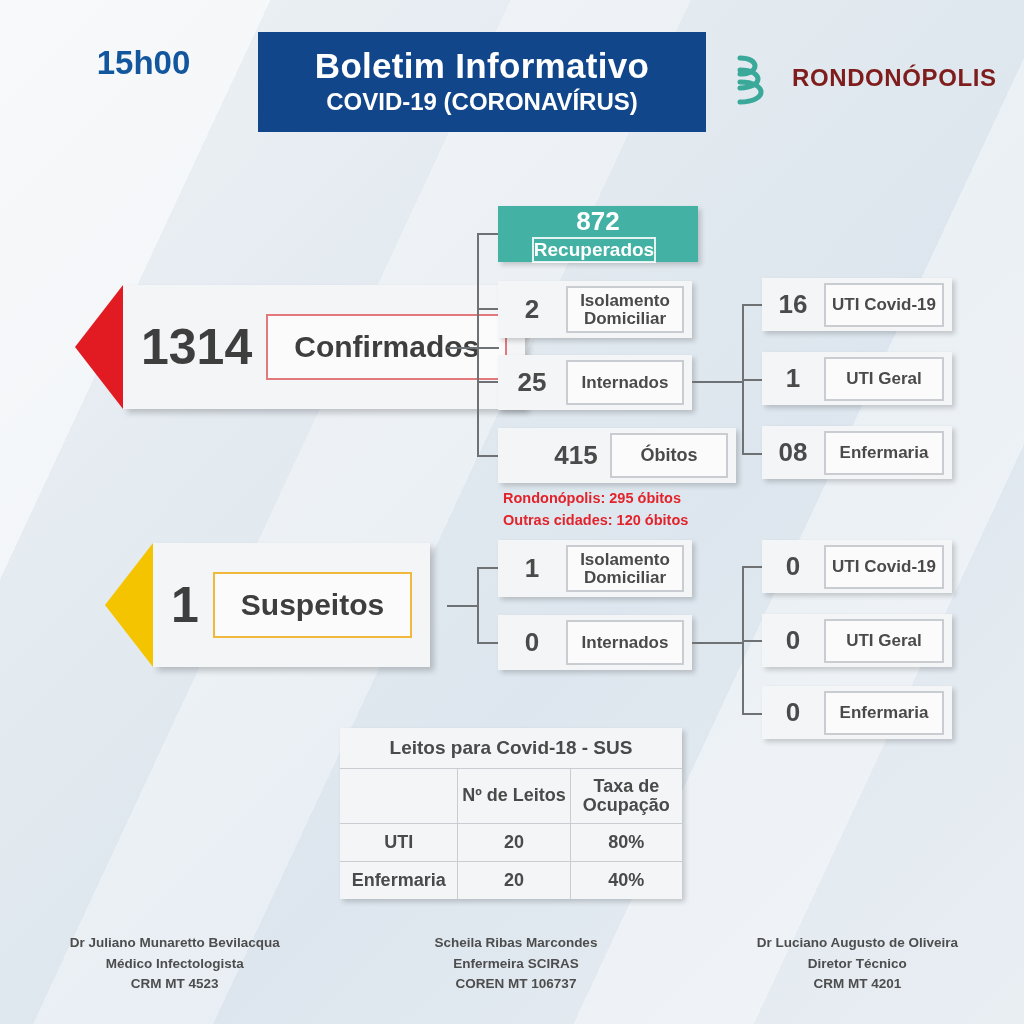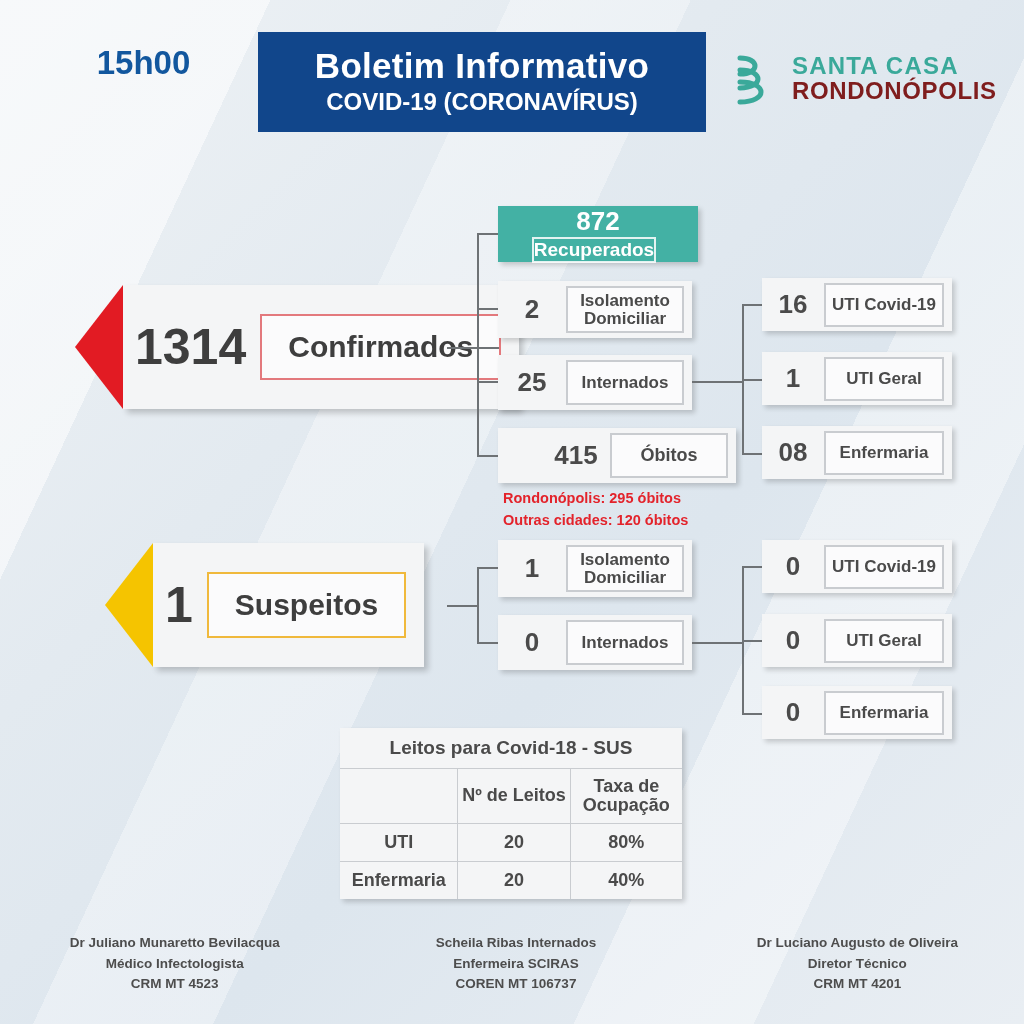--- a/index.html
+++ b/index.html
@@ -66,21 +66,21 @@
     clip-path:polygon(100% 0,100% 100%,0 50%);
   }
   .arrow.yellow{
     background:#f5c400;
     clip-path:polygon(100% 0,100% 100%,0 50%);
   }
   .banner .body{
     height:124px;background:#f4f5f6;display:flex;align-items:center;
     box-shadow:4px 4px 6px rgba(0,0,0,.2);
   }
-  .banner .bignum{font-size:50px;font-weight:bold;color:#3e3e3e;padding:0 14px 0 12px;}
+  .banner .bignum{font-size:50px;font-weight:bold;color:#3e3e3e;padding:0 14px 0 18px;}
   .banner .biglabel{
     font-size:30px;font-weight:bold;color:#3e3e3e;
     border:2px solid #e3797d;background:#fbfbfc;
     padding:14px 26px;margin-right:18px;
   }
   .banner .biglabel.yel{border-color:#f0b93c;}
 
   
   .recovered{
     position:absolute;left:498px;top:206px;width:200px;height:56px;
@@ -142,21 +142,20 @@
     <span class="logo">
       <svg width="54" height="60" viewBox="0 0 54 60">
         <g fill="none" stroke="#3aa99a" stroke-width="5" stroke-linecap="round">
           <path d="M14 10 C34 10, 34 26, 14 26"></path>
           <path d="M14 22 C38 22, 38 40, 14 40"></path>
           <path d="M14 34 C42 34, 42 54, 14 54"></path>
         </g>
       </svg>
     </span>
     <span class="btxt">
-      <div class="b1">SANTA CASA</div>
       <div class="b2">RONDONÓPOLIS</div>
     </span>
   </div>
 
   <div class="banner" style="left:75px;top:285px;">
     <div class="arrow red"></div>
     <div class="body">
       <div class="bignum">1314</div>
       <div class="biglabel">Confirmados</div>
     </div>
@@ -285,21 +284,21 @@
     </div>
   </div>
 
   <div class="foot">
     <div class="col">
       <div>Dr Juliano Munaretto Bevilacqua</div>
       <div>Médico Infectologista</div>
       <div>CRM MT 4523</div>
     </div>
     <div class="col">
-      <div>Scheila Ribas Internados</div>
+      <div>Scheila Ribas Marcondes</div>
       <div>Enfermeira SCIRAS</div>
       <div>COREN MT 106737</div>
     </div>
     <div class="col">
       <div>Dr Luciano Augusto de Oliveira</div>
       <div>Diretor Técnico</div>
       <div>CRM MT 4201</div>
     </div>
   </div>
 

